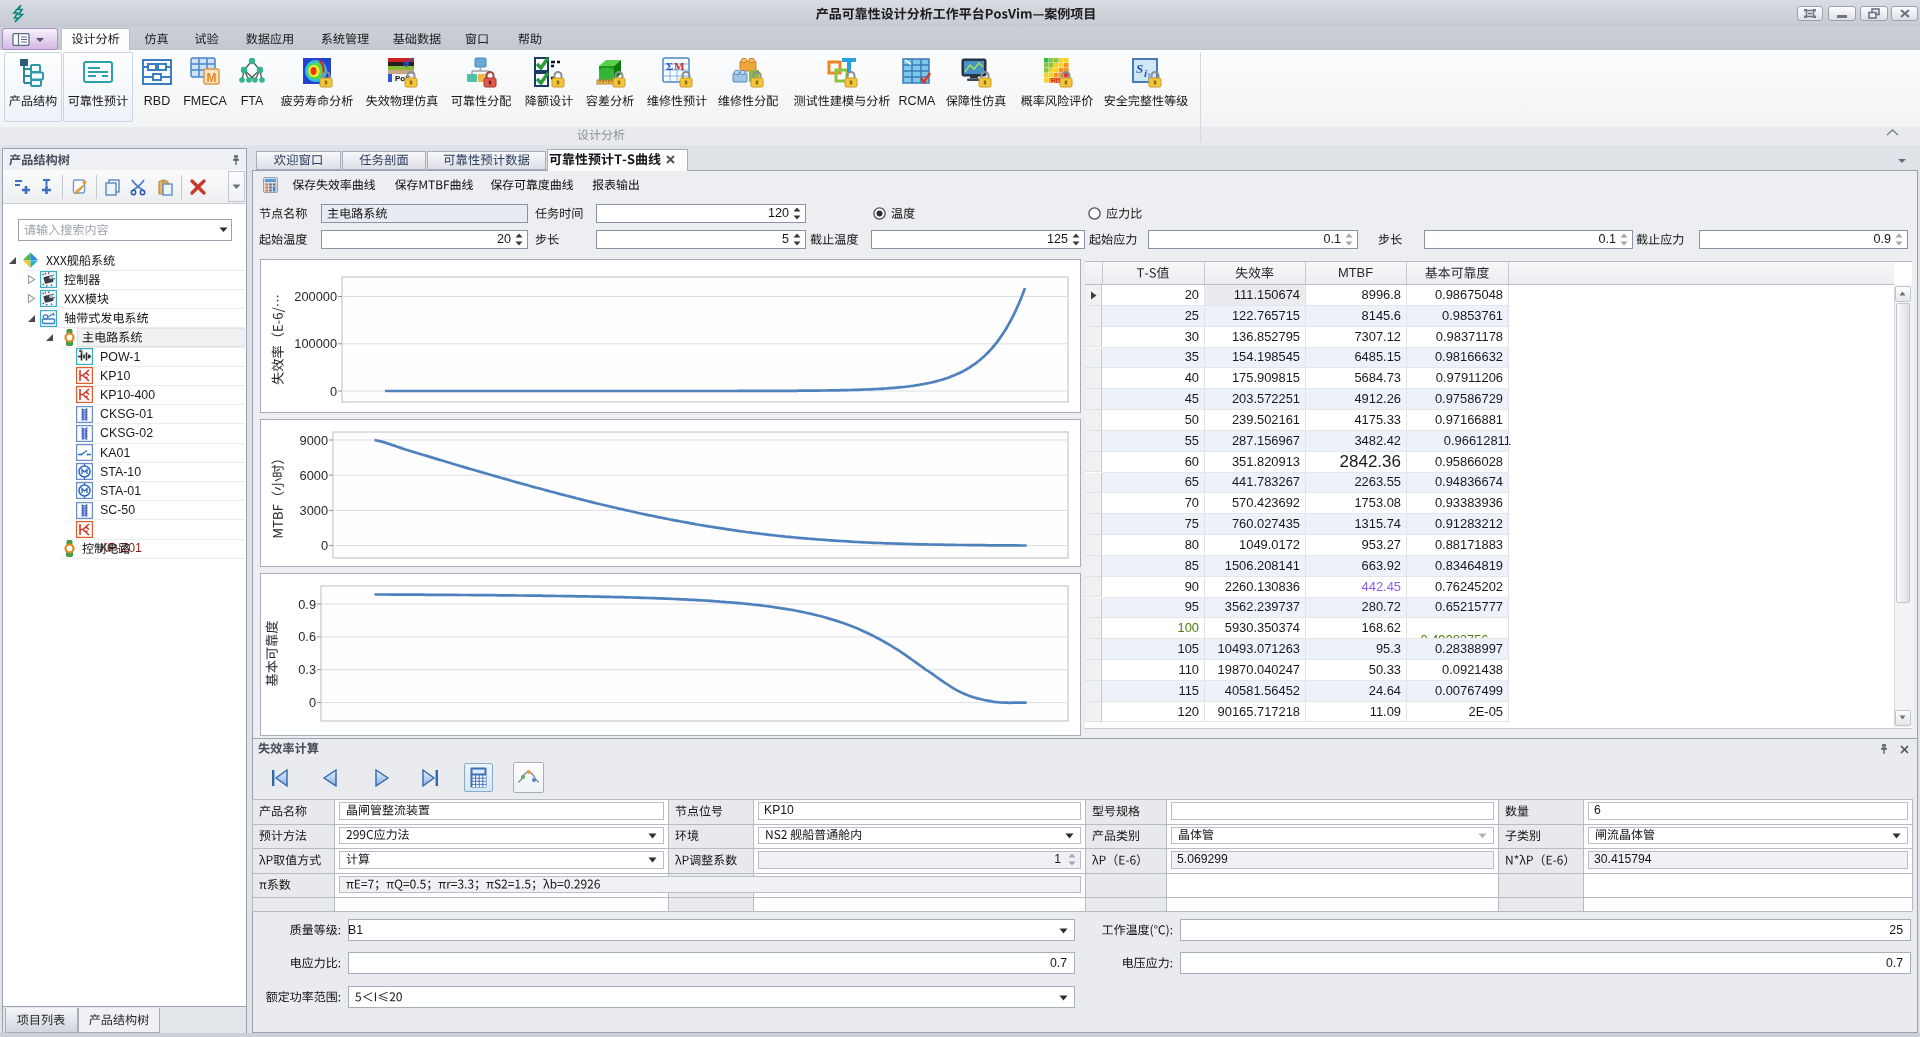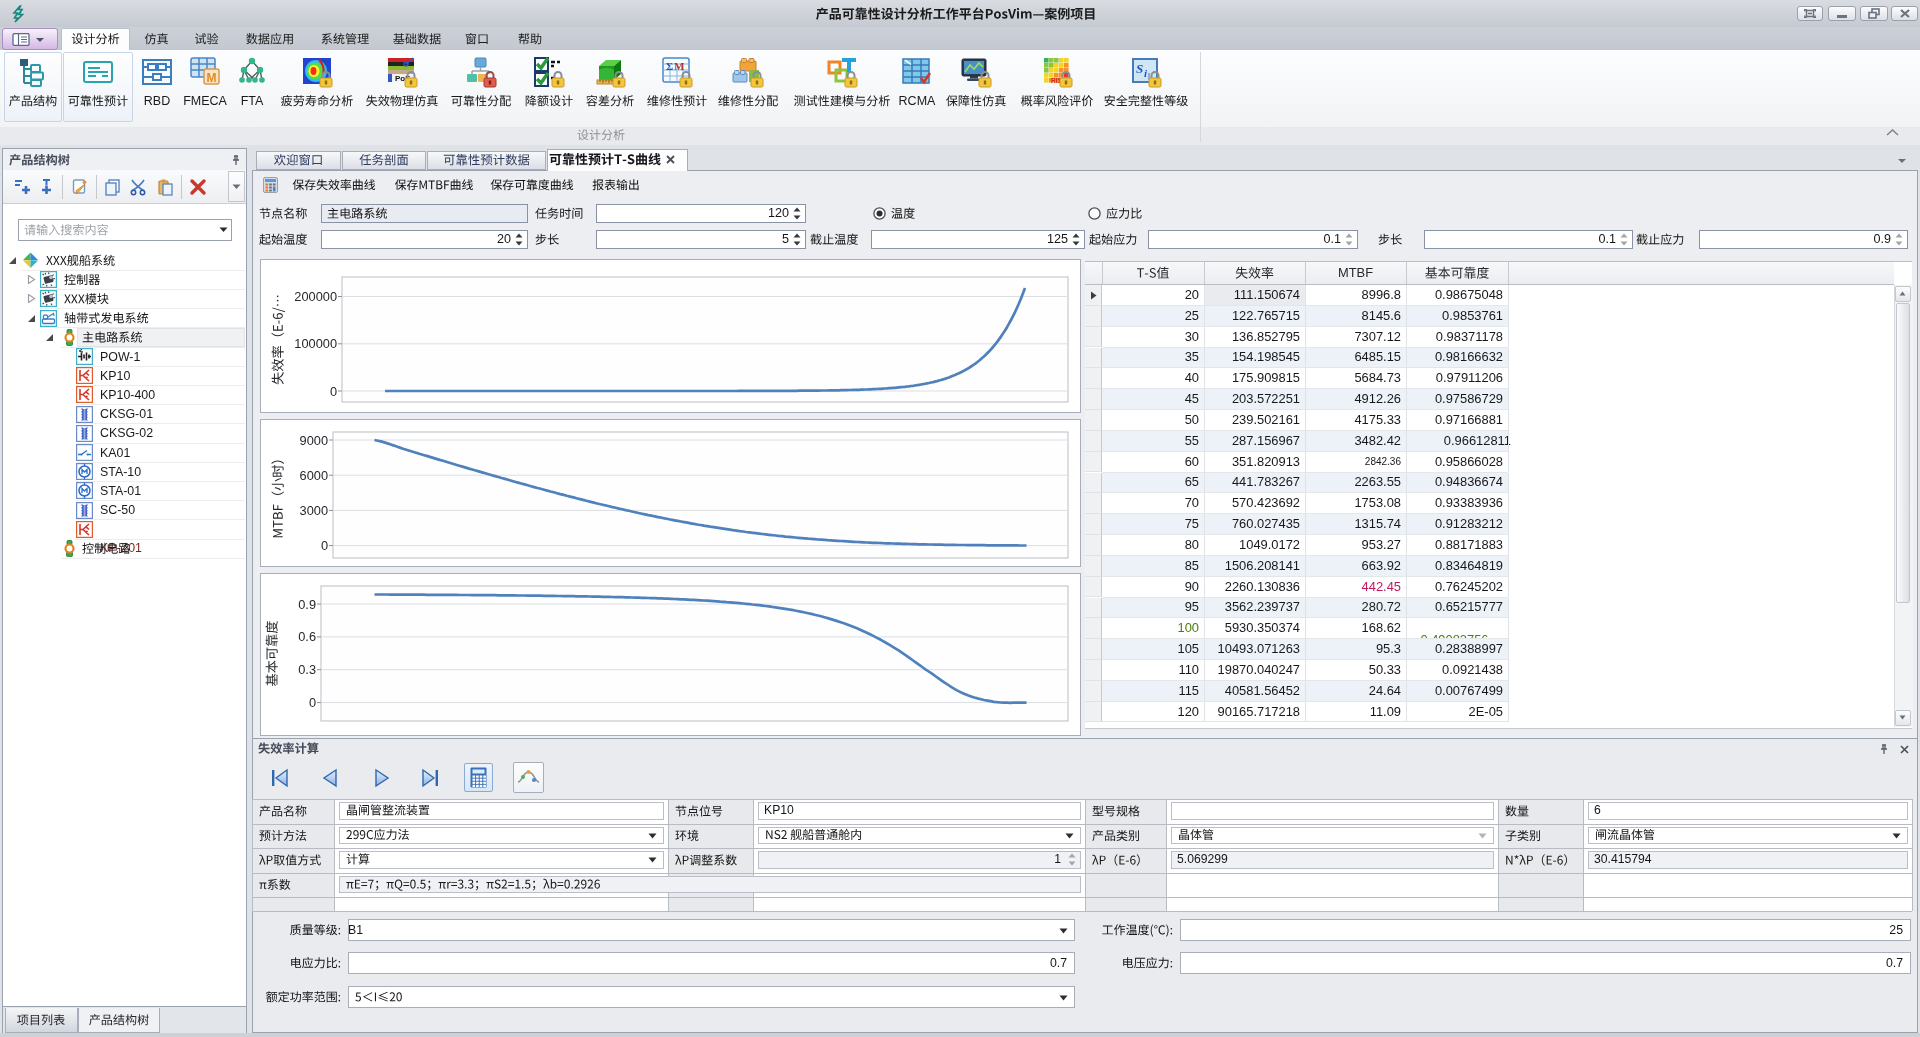--- a/index.html
+++ b/index.html
@@ -666,21 +666,21 @@
 <div style="position:absolute;left:1406px;top:430.8px;width:1px;height:20.8px;background:#dfe2e6;"></div>
 <div style="position:absolute;left:1414px;top:430.81px;width:97px;height:20.83px;font-size:12.9px;color:#16181c;text-align:right;font-weight:normal;line-height:20.83px;padding-right:0px;box-sizing:border-box;">0.96612811</div>
 <div style="position:absolute;left:1508px;top:430.8px;width:1px;height:20.8px;background:#dfe2e6;"></div>
 <div style="position:absolute;left:1102px;top:450.6px;width:406px;height:1px;background:#e4e7ea;"></div>
 <div style="position:absolute;left:1102px;top:451.6px;width:406px;height:20.8px;background:#ffffff;"></div>
 <div style="position:absolute;left:1085px;top:451.6px;width:17px;height:20.8px;background:#eff1f3;border-right:1px solid #c6cad0;border-bottom:1px solid #dfe2e6;box-sizing:border-box;"></div>
 <div style="position:absolute;left:1102px;top:451.64px;width:97px;height:20.83px;font-size:12.9px;color:#16181c;text-align:right;font-weight:normal;line-height:20.83px;padding-right:0px;box-sizing:border-box;">60</div>
 <div style="position:absolute;left:1204px;top:451.6px;width:1px;height:20.8px;background:#dfe2e6;"></div>
 <div style="position:absolute;left:1204px;top:451.64px;width:96px;height:20.83px;font-size:12.9px;color:#16181c;text-align:right;font-weight:normal;line-height:20.83px;padding-right:0px;box-sizing:border-box;">351.820913</div>
 <div style="position:absolute;left:1305px;top:451.6px;width:1px;height:20.8px;background:#dfe2e6;"></div>
-<div style="position:absolute;left:1305px;top:451.64px;width:96px;height:17px;font-size:10px;color:#16181c;text-align:right;font-weight:normal;line-height:20.83px;padding-right:0px;box-sizing:border-box;">2842.36</div>
+<div style="position:absolute;left:1305px;top:451.64px;width:96px;height:17px;font-size:17px;color:#16181c;text-align:right;font-weight:normal;line-height:20.83px;padding-right:0px;box-sizing:border-box;">2842.36</div>
 <div style="position:absolute;left:1406px;top:451.6px;width:1px;height:20.8px;background:#dfe2e6;"></div>
 <div style="position:absolute;left:1406px;top:451.64px;width:97px;height:20.83px;font-size:12.9px;color:#16181c;text-align:right;font-weight:normal;line-height:20.83px;padding-right:0px;box-sizing:border-box;">0.95866028</div>
 <div style="position:absolute;left:1508px;top:451.6px;width:1px;height:20.8px;background:#dfe2e6;"></div>
 <div style="position:absolute;left:1102px;top:471.5px;width:406px;height:1px;background:#e4e7ea;"></div>
 <div style="position:absolute;left:1102px;top:472.5px;width:406px;height:20.8px;background:#edf2f8;"></div>
 <div style="position:absolute;left:1085px;top:472.5px;width:17px;height:20.8px;background:#eff1f3;border-right:1px solid #c6cad0;border-bottom:1px solid #dfe2e6;box-sizing:border-box;"></div>
 <div style="position:absolute;left:1102px;top:472.46999999999997px;width:97px;height:20.83px;font-size:12.9px;color:#16181c;text-align:right;font-weight:normal;line-height:20.83px;padding-right:0px;box-sizing:border-box;">65</div>
 <div style="position:absolute;left:1204px;top:472.5px;width:1px;height:20.8px;background:#dfe2e6;"></div>
 <div style="position:absolute;left:1204px;top:472.46999999999997px;width:96px;height:20.83px;font-size:12.9px;color:#16181c;text-align:right;font-weight:normal;line-height:20.83px;padding-right:0px;box-sizing:border-box;">441.783267</div>
 <div style="position:absolute;left:1305px;top:472.5px;width:1px;height:20.8px;background:#dfe2e6;"></div>
@@ -732,21 +732,21 @@
 <div style="position:absolute;left:1406px;top:555.8px;width:1px;height:20.8px;background:#dfe2e6;"></div>
 <div style="position:absolute;left:1406px;top:555.79px;width:97px;height:20.83px;font-size:12.9px;color:#16181c;text-align:right;font-weight:normal;line-height:20.83px;padding-right:0px;box-sizing:border-box;">0.83464819</div>
 <div style="position:absolute;left:1508px;top:555.8px;width:1px;height:20.8px;background:#dfe2e6;"></div>
 <div style="position:absolute;left:1102px;top:575.6px;width:406px;height:1px;background:#e4e7ea;"></div>
 <div style="position:absolute;left:1102px;top:576.6px;width:406px;height:20.8px;background:#ffffff;"></div>
 <div style="position:absolute;left:1085px;top:576.6px;width:17px;height:20.8px;background:#eff1f3;border-right:1px solid #c6cad0;border-bottom:1px solid #dfe2e6;box-sizing:border-box;"></div>
 <div style="position:absolute;left:1102px;top:576.62px;width:97px;height:20.83px;font-size:12.9px;color:#16181c;text-align:right;font-weight:normal;line-height:20.83px;padding-right:0px;box-sizing:border-box;">90</div>
 <div style="position:absolute;left:1204px;top:576.6px;width:1px;height:20.8px;background:#dfe2e6;"></div>
 <div style="position:absolute;left:1204px;top:576.62px;width:96px;height:20.83px;font-size:12.9px;color:#16181c;text-align:right;font-weight:normal;line-height:20.83px;padding-right:0px;box-sizing:border-box;">2260.130836</div>
 <div style="position:absolute;left:1305px;top:576.6px;width:1px;height:20.8px;background:#dfe2e6;"></div>
-<div style="position:absolute;left:1305px;top:576.62px;width:96px;height:20.83px;font-size:12.9px;color:#be185d;text-align:right;font-weight:normal;line-height:20.83px;padding-right:0px;box-sizing:border-box;">442.45</div>
+<div style="position:absolute;left:1305px;top:576.62px;width:96px;height:20.83px;font-size:12.9px;color:#8b5cf6;text-align:right;font-weight:normal;line-height:20.83px;padding-right:0px;box-sizing:border-box;">442.45</div>
 <div style="position:absolute;left:1406px;top:576.6px;width:1px;height:20.8px;background:#dfe2e6;"></div>
 <div style="position:absolute;left:1406px;top:576.62px;width:97px;height:20.83px;font-size:12.9px;color:#16181c;text-align:right;font-weight:normal;line-height:20.83px;padding-right:0px;box-sizing:border-box;">0.76245202</div>
 <div style="position:absolute;left:1508px;top:576.6px;width:1px;height:20.8px;background:#dfe2e6;"></div>
 <div style="position:absolute;left:1102px;top:596.5px;width:406px;height:1px;background:#e4e7ea;"></div>
 <div style="position:absolute;left:1102px;top:597.5px;width:406px;height:20.8px;background:#edf2f8;"></div>
 <div style="position:absolute;left:1085px;top:597.5px;width:17px;height:20.8px;background:#eff1f3;border-right:1px solid #c6cad0;border-bottom:1px solid #dfe2e6;box-sizing:border-box;"></div>
 <div style="position:absolute;left:1102px;top:597.45px;width:97px;height:20.83px;font-size:12.9px;color:#16181c;text-align:right;font-weight:normal;line-height:20.83px;padding-right:0px;box-sizing:border-box;">95</div>
 <div style="position:absolute;left:1204px;top:597.5px;width:1px;height:20.8px;background:#dfe2e6;"></div>
 <div style="position:absolute;left:1204px;top:597.45px;width:96px;height:20.83px;font-size:12.9px;color:#16181c;text-align:right;font-weight:normal;line-height:20.83px;padding-right:0px;box-sizing:border-box;">3562.239737</div>
 <div style="position:absolute;left:1305px;top:597.5px;width:1px;height:20.8px;background:#dfe2e6;"></div>

